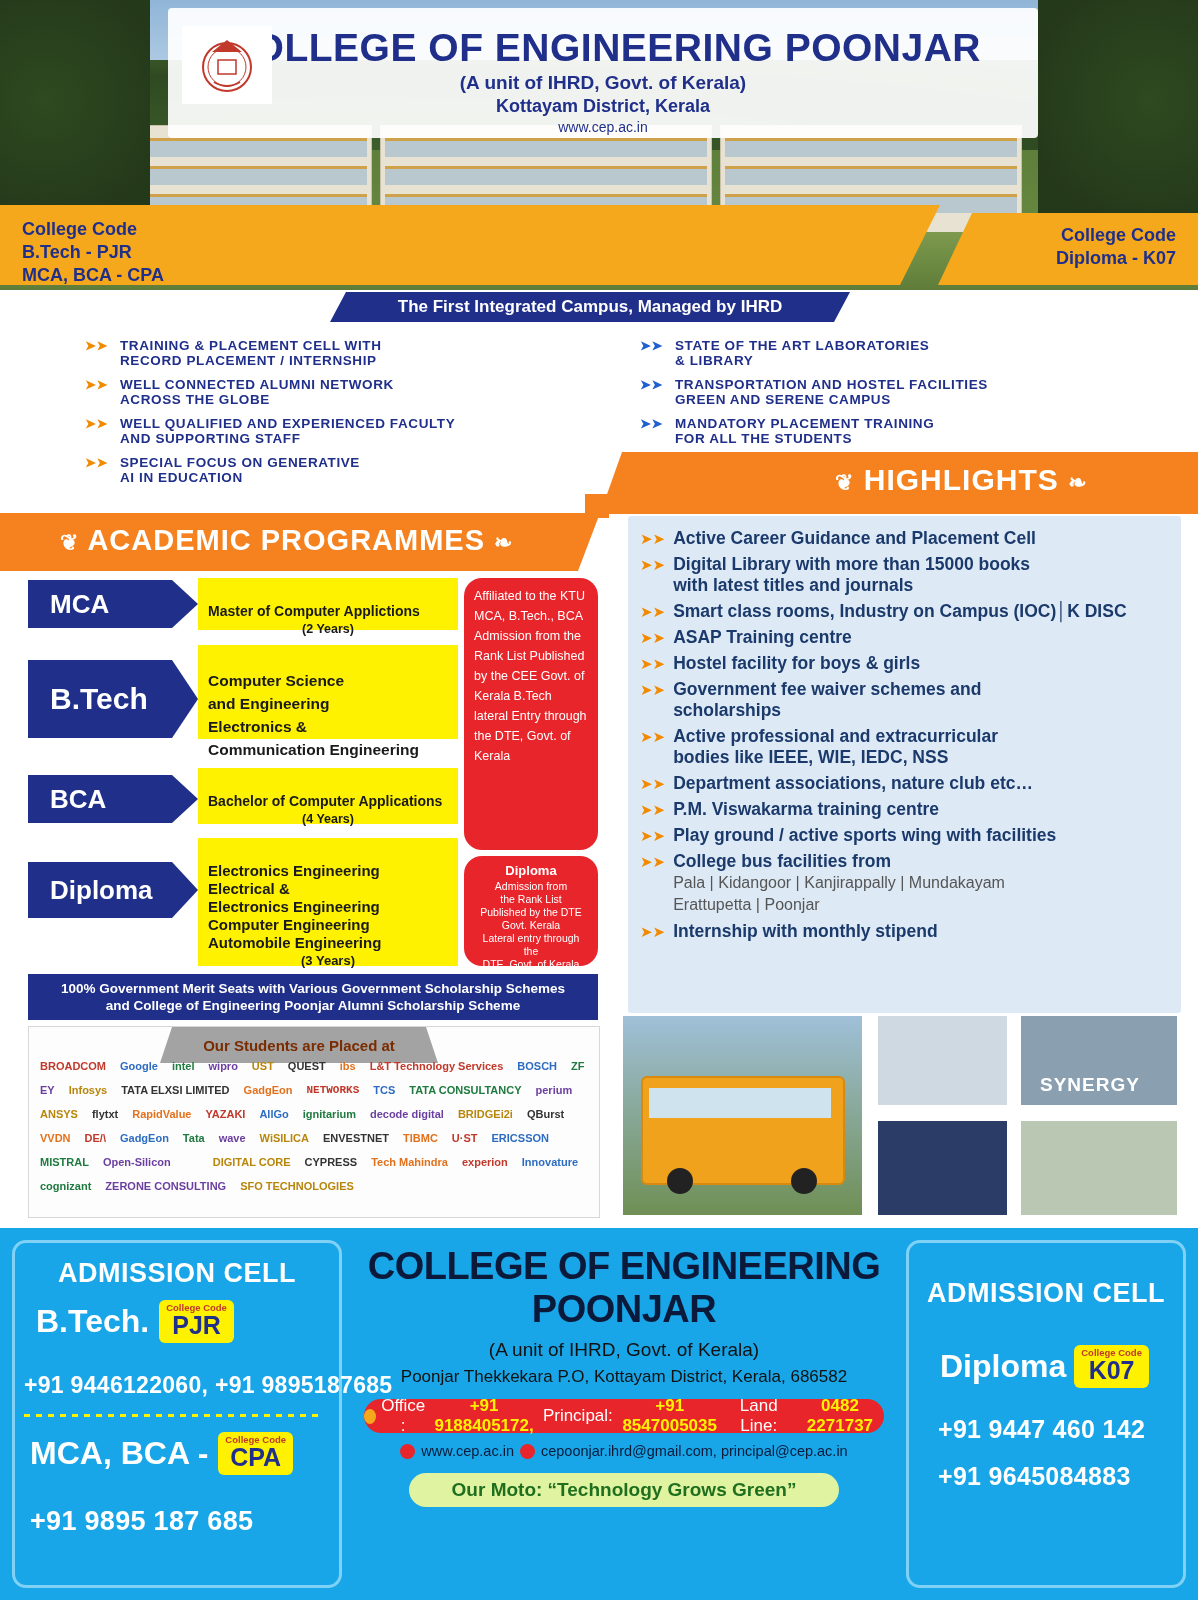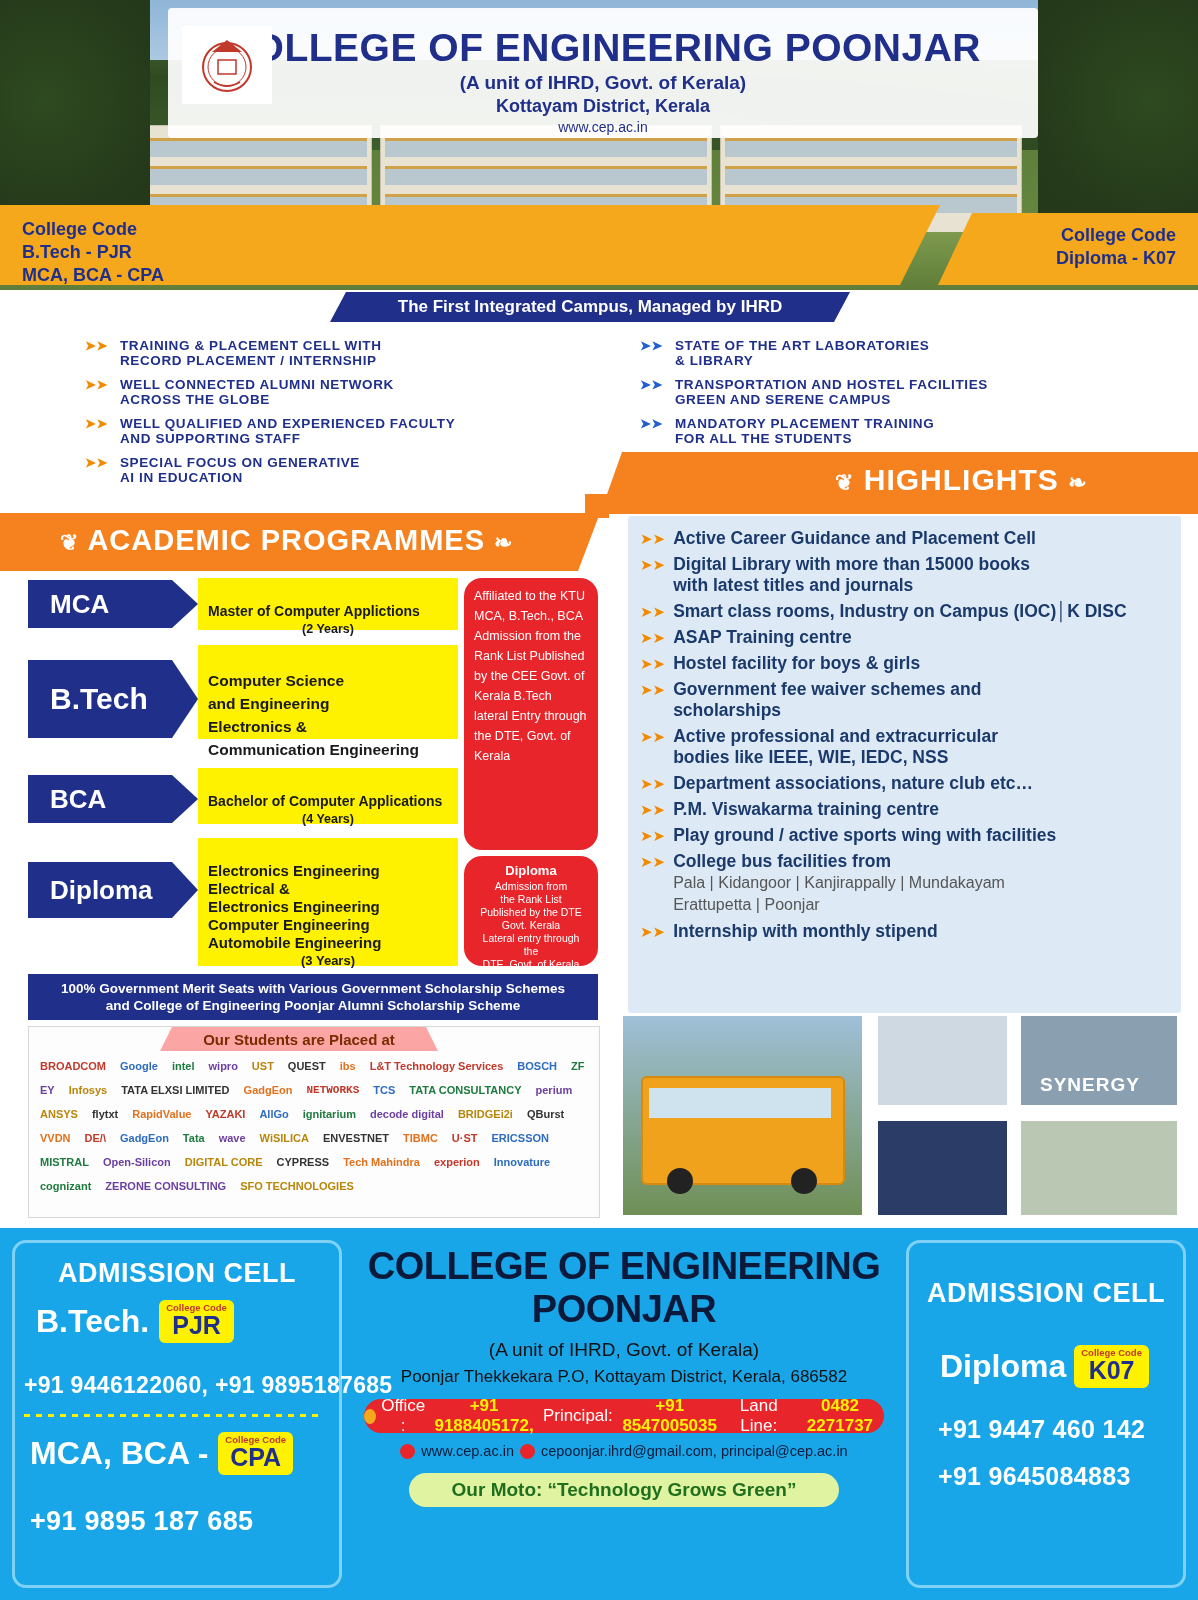--- a/index.html
+++ b/index.html
@@ -81,21 +81,21 @@
   .arrowbox{clip-path:polygon(0 0, calc(100% - 26px) 0, 100% 50%, calc(100% - 26px) 100%, 0 100%);}
   .yellow{position:absolute;background:#fff200;color:#1a1a1a;font-weight:bold;box-sizing:border-box;padding:24px 10px;}
   .red{position:absolute;background:#e8252a;color:#fff;box-sizing:border-box;padding:8px 10px;border-radius:18px;}
 
   .merit{position:absolute;left:28px;top:974px;width:570px;height:46px;background:#1f2f8a;color:#fff;
      font-size:13.5px;font-weight:bold;text-align:center;display:flex;align-items:center;justify-content:center;
      line-height:17px;padding:0 8px;box-sizing:border-box;}
 
   
   .place-box{position:absolute;left:28px;top:1026px;width:570px;height:190px;background:#fdfdfd;border:1px solid #d7d7d7;}
-  .place-ribbon{position:absolute;left:160px;top:1027px;width:278px;height:24px;background:#fca5a5;
+  .place-ribbon{position:absolute;left:160px;top:1027px;width:278px;height:36px;background:#a3a3a3;
     clip-path:polygon(12px 0,calc(100% - 12px) 0,100% 100%,0 100%);
     color:#7a2b00;font-weight:bold;font-size:15px;display:flex;align-items:center;justify-content:center;}
   .logogrid{position:absolute;left:36px;top:1056px;width:554px;display:flex;flex-wrap:wrap;gap:4px 6px;}
   .lg{height:20px;display:flex;align-items:center;justify-content:center;font-size:11px;font-weight:bold;
       color:#3b3b3b;padding:0 4px;white-space:nowrap;}
 
   
   .ph{position:absolute;border:3px solid #fff;box-sizing:border-box;overflow:hidden;}
   .ph-bus{left:620px;top:1013px;width:245px;height:205px;background:linear-gradient(#9fc0d8,#6f8f55);}
   .bus-body{position:absolute;left:18px;top:60px;width:200px;height:105px;background:#f0a21c;border:2px solid #d88a10;border-radius:6px;}
@@ -409,21 +409,21 @@
       <div class="lg" style="color: rgb(45, 108, 192);">GadgEon</div>
       <div class="lg" style="color: rgb(31, 122, 63);">Tata</div>
       <div class="lg" style="color: rgb(107, 63, 160);">wave</div>
       <div class="lg" style="color: rgb(184, 134, 11);">WiSILICA</div>
       <div class="lg" style="color: rgb(51, 51, 51);">ENVESTNET</div>
       <div class="lg" style="color: rgb(226, 113, 29);">TIBMC</div>
       <div class="lg" style="color: rgb(192, 57, 43);">U·ST</div>
       <div class="lg" style="color: rgb(45, 108, 192);">ERICSSON</div>
       <div class="lg" style="color: rgb(31, 122, 63);">MISTRAL</div>
       <div class="lg" style="color: rgb(107, 63, 160);">Open-Silicon</div>
-      <div class="lg" style="color: rgb(184, 134, 11);">DIGITAL CORE</div>
+      <div class="lg" style="color: rgb(184, 134, 11); margin-left: 28px;">DIGITAL CORE</div>
       <div class="lg" style="color: rgb(51, 51, 51);">CYPRESS</div>
       <div class="lg" style="color: rgb(226, 113, 29);">Tech Mahindra</div>
       <div class="lg" style="color: rgb(192, 57, 43);">experion</div>
       <div class="lg" style="color: rgb(45, 108, 192);">Innovature</div>
       <div class="lg" style="color: rgb(31, 122, 63);">cognizant</div>
       <div class="lg" style="color: rgb(107, 63, 160);">ZERONE CONSULTING</div>
       <div class="lg" style="color: rgb(184, 134, 11);">SFO TECHNOLOGIES</div>
     </div>
 
   <div class="ph ph-bus">

